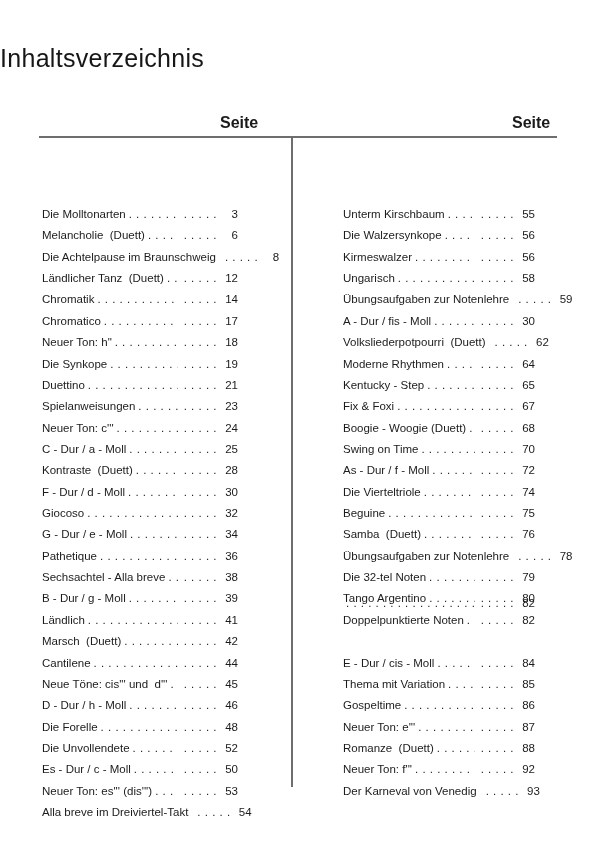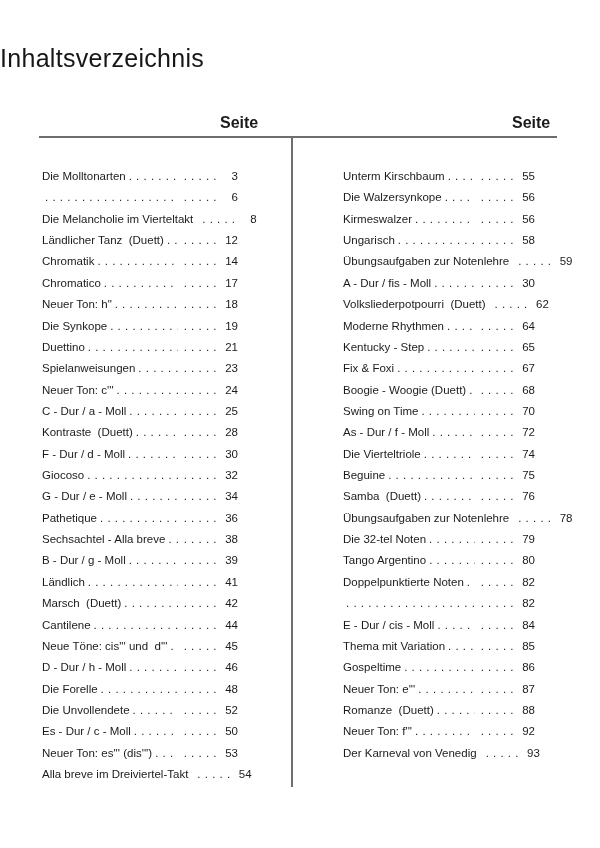--- a/index.html
+++ b/index.html
@@ -58,21 +58,21 @@
   .col-left  { left: 42px;  width: 196px; }
   .col-right { left: 343px; width: 192px; }
   .row {
     display: flex;
     align-items: baseline;
     height: 21.36px;
     font-size: 11.5px;
     line-height: 21.36px;
     color: #1b1b1b;
   }
-  .t  { white-space: pre; }
+  .t  { white-space: pre; margin-top: 38px; }
   .l1 {
     flex: 1 1 0px;
     min-width: 0;
     overflow: hidden;
     white-space: nowrap;
     margin-left: 3px;
     letter-spacing: 0.5px;
   }
   .l2 {
     white-space: pre;
@@ -96,26 +96,27 @@
   <div class="hrule"></div>
   <div class="vrule"></div>
   <div class="col col-left" id="col-left">
       <div class="row">
         <span class="t">Die Molltonarten</span>
         <span class="l1">. . . . . . . . . . . . . . . . . . . . . . . . . . . . . . . .</span>
         <span class="l2">. . . . .</span>
         <span class="p">3</span>
       </div>
       <div class="row">
+        <span class="t">Melancholie  (Duett)</span>
         <span class="l1">. . . . . . . . . . . . . . . . . . . . . . . . . . . . . . . .</span>
         <span class="l2">. . . . .</span>
         <span class="p">6</span>
       </div>
       <div class="row">
-        <span class="t">Die Melancholie im Vierteltakt</span>
+        <span class="t">Die Achtelpause im Braunschweig</span>
         <span class="l1">. . . . . . . . . . . . . . . . . . . . . . . . . . . . . . . .</span>
         <span class="l2">. . . . .</span>
         <span class="p">8</span>
       </div>
       <div class="row">
         <span class="t">Ländlicher Tanz  (Duett)</span>
         <span class="l1">. . . . . . . . . . . . . . . . . . . . . . . . . . . . . . . .</span>
         <span class="l2">. . . . .</span>
         <span class="p">12</span>
       </div>

